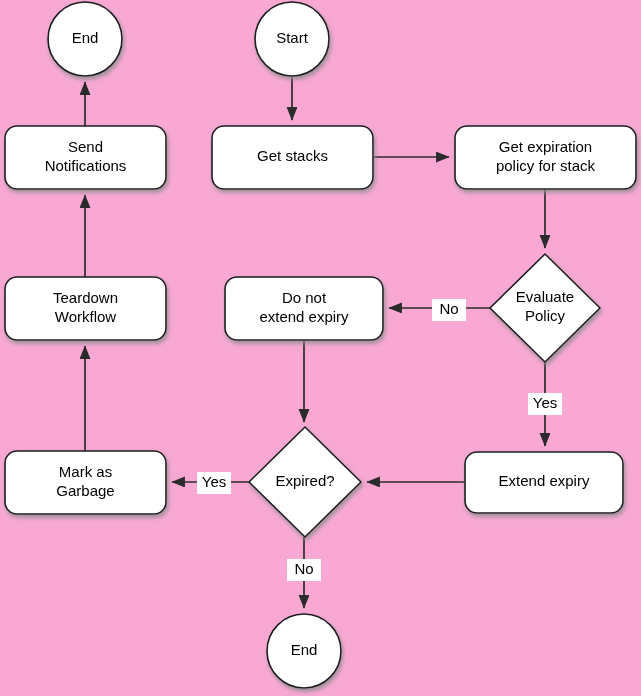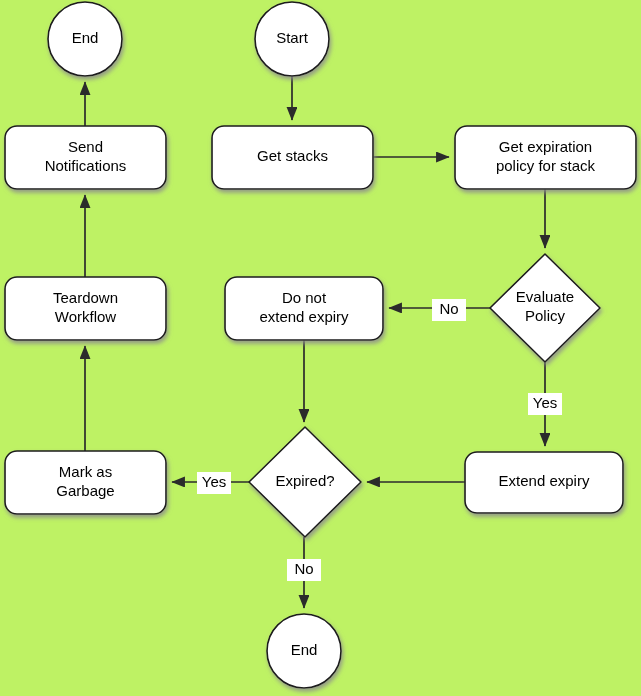--- a/index.html
+++ b/index.html
@@ -7,21 +7,21 @@
     padding: 0;
     background: #ffffff;
   }
   body {
     font-family: "Liberation Sans", sans-serif;
   }
   #canvas {
     position: relative;
     width: 641px;
     height: 696px;
-    background: #bef264;
+    background: #f9a8d4;
     overflow: hidden;
     text-align: center;
   }
   #flow-svg {
     position: absolute;
     left: 0;
     top: 0;
     width: 641px;
     height: 696px;
   }

